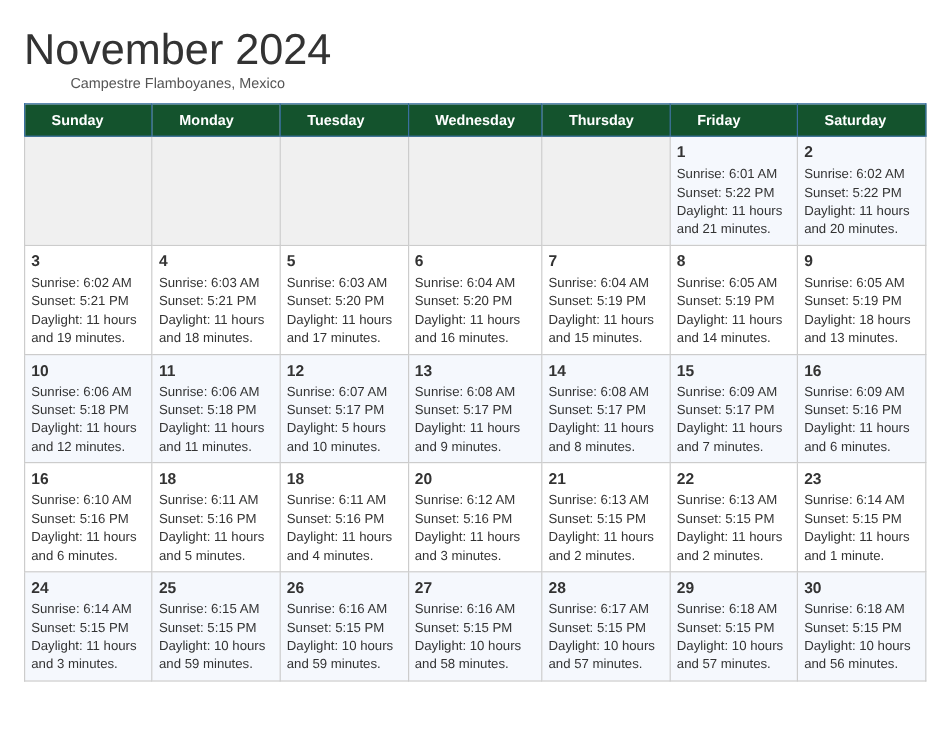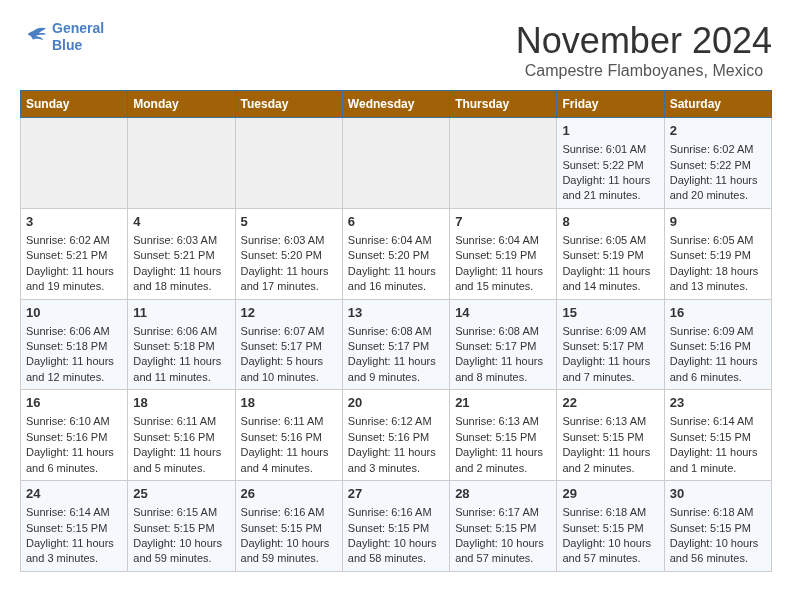--- a/index.html
+++ b/index.html
@@ -35,32 +35,32 @@
     }
     .title-block {
       text-align: center;
     }
     .month-title {
       font-size: 36px;
       font-weight: normal;
       color: #333;
     }
     .location {
-      font-size: 16px;
+      font-size: 12px;
       color: #555;
     }
     table {
       width: 100%;
       border-collapse: collapse;
       font-size: 11px;
     }
     thead th {
-      background-color: #a16207;
+      background-color: #14532d;
       color: #fff;
-      padding: 6px 5px;
+      padding: 6px 22px;
       text-align: left;
       font-size: 12px;
       font-weight: bold;
       border: 1px solid #3a6fa0;
     }
     tbody td {
       border: 1px solid #ccc;
       vertical-align: top;
       padding: 4px 5px;
       min-height: 70px;
@@ -82,29 +82,20 @@
       margin-bottom: 2px;
     }
     .empty {
       background-color: #f0f0f0 !important;
     }
   </style>
 </head>
 <body>
 
 <div class="header">
-  <div class="logo">
-    <svg class="logo-bird" viewBox="0 0 30 30">
-      <path d="M15 8 C18 5 24 4 28 6 C25 8 22 9 20 11 C22 11 26 10 28 12 C24 13 19 12 17 14 C20 15 23 15 25 18 C20 17 16 16 14 18 C13 15 11 13 8 12 C10 10 13 9 15 8Z" fill="#4a7fc1"></path>
-    </svg>
-    <div class="logo-text">
-      <div><span>General</span></div>
-      <div><span>Blue</span></div>
-    </div>
-  </div>
   <div class="title-block">
     <div class="month-title">November 2024</div>
     <div class="location">Campestre Flamboyanes, Mexico</div>
   </div>
 </div>
 
 <table>
   <thead>
     <tr id="header-row">
         <th>Sunday</th>

